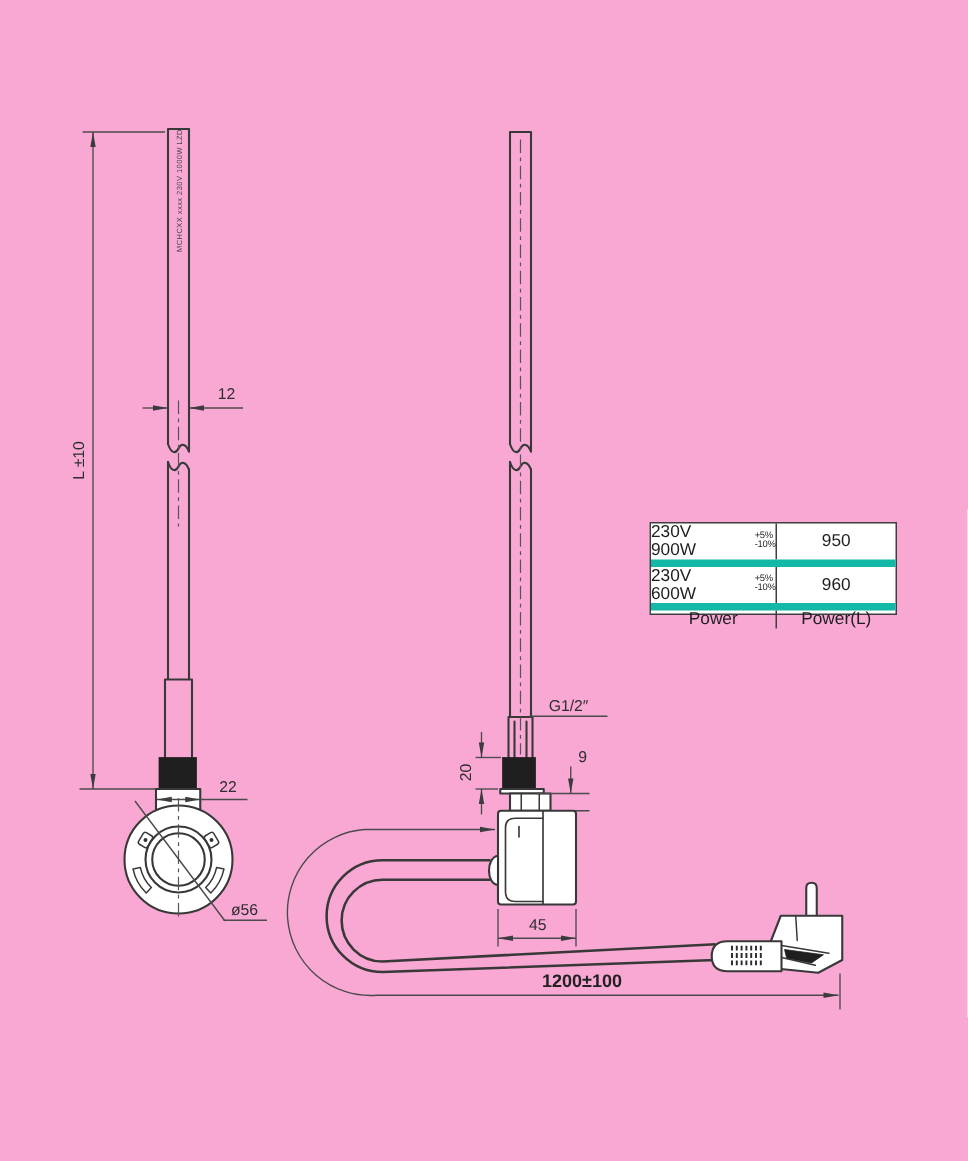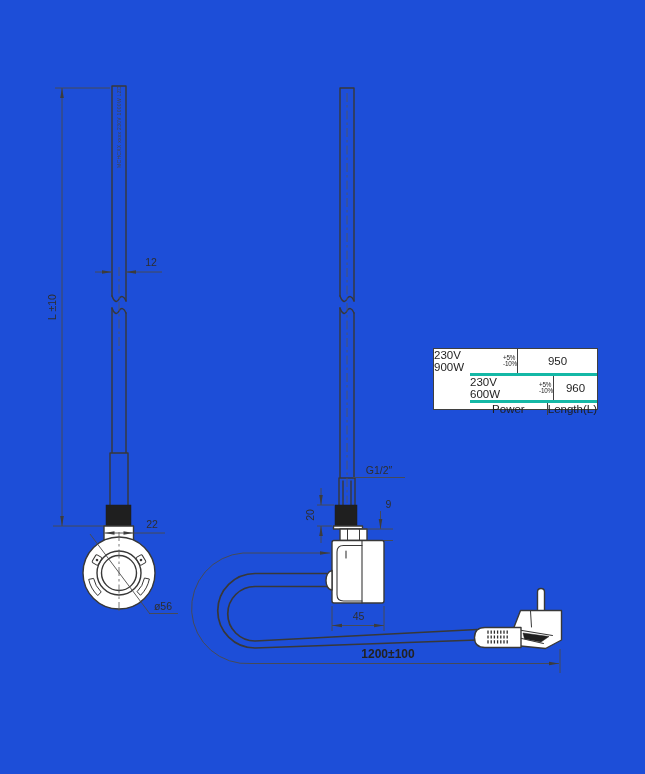--- a/index.html
+++ b/index.html
@@ -1,16 +1,16 @@
 <!DOCTYPE html>
 <html><head>
 <meta charset="utf-8">
 <style>
   html,body{margin:0;padding:0;background:#fff;}
-  .canvas{position:relative;width:645px;height:774px;background:#1d4ed8;overflow:hidden;
+  .canvas{position:relative;width:645px;height:774px;background:#f9a8d4;overflow:hidden;
           font-family:"Liberation Sans",sans-serif;}
   svg{position:absolute;left:0;top:0;}
 
   
   .obj{stroke:#383838;stroke-width:1.4;fill:none;stroke-linecap:round;stroke-linejoin:round;}
   .dim{stroke:#4a4a4a;stroke-width:0.9;fill:none;}
   .cl{stroke:#555;stroke-width:0.8;fill:none;stroke-dasharray:9 3 2.5 3;}
   .cab{stroke:#383838;stroke-width:1.7;fill:none;}
   .dk{fill:#1f1f1f;stroke:#1f1f1f;stroke-width:0.5;}
   .wf{fill:#fff;}
@@ -18,21 +18,21 @@
 
   text.t{font-family:"Liberation Sans",sans-serif;font-size:10.5px;fill:#2e2e2e;}
   text.tb{font-family:"Liberation Sans",sans-serif;font-size:12px;font-weight:bold;fill:#222;}
   text.micro{font-family:"Liberation Sans",sans-serif;font-size:5px;fill:#444;letter-spacing:.3px;}
 
   
   .spec-table{position:absolute;left:433px;top:348px;width:165px;height:62px;
       border:1.3px solid #3f3f3f;display:flex;flex-direction:column;
       font-size:11.5px;color:#1e1e1e;box-sizing:border-box;background:#fff;}
   .spec-row{flex:1;display:flex;align-items:stretch;}
-  .spec-row + .spec-row{border-top:3px solid #14b8a6;margin-left:36px;}
+  .spec-row + .spec-row{border-top:5px solid #14b8a6;}
   .cell{display:flex;align-items:center;justify-content:center;box-sizing:border-box;}
   .cell.c1{width:84px;border-right:1px solid #3f3f3f;gap:32px;}
   .cell.c2{flex:1;}
   .tol{display:inline-flex;flex-direction:column;font-size:6.3px;line-height:6.3px;
        margin-left:1px;transform:translateY(-0.5px);letter-spacing:-0.2px;}
 </style>
 </head>
 <body>
 
 <div class="canvas">
@@ -198,17 +198,17 @@
       <span>230V 600W</span>
       <span class="tol">
         <span>+5%</span>
         <span>-10%</span>
       </span>
     </div>
     <div class="cell c2">960</div>
   </div>
   <div class="spec-row">
     <div class="cell c1">Power</div>
-    <div class="cell c2">Length(L)</div>
+    <div class="cell c2">Power(L)</div>
   </div>
 </div>
 
 </div>
 
 </body></html>

